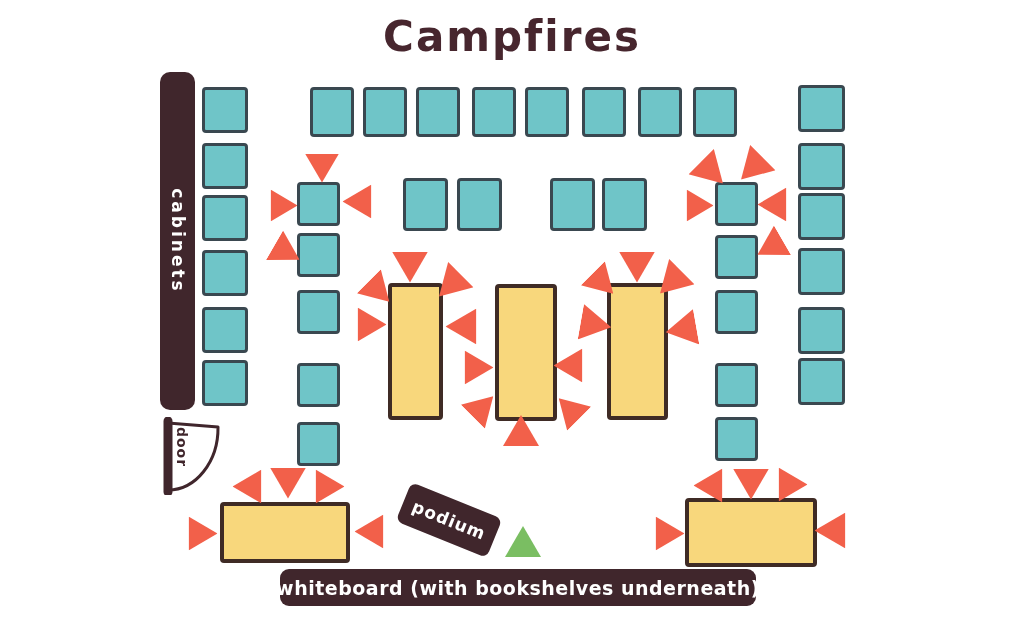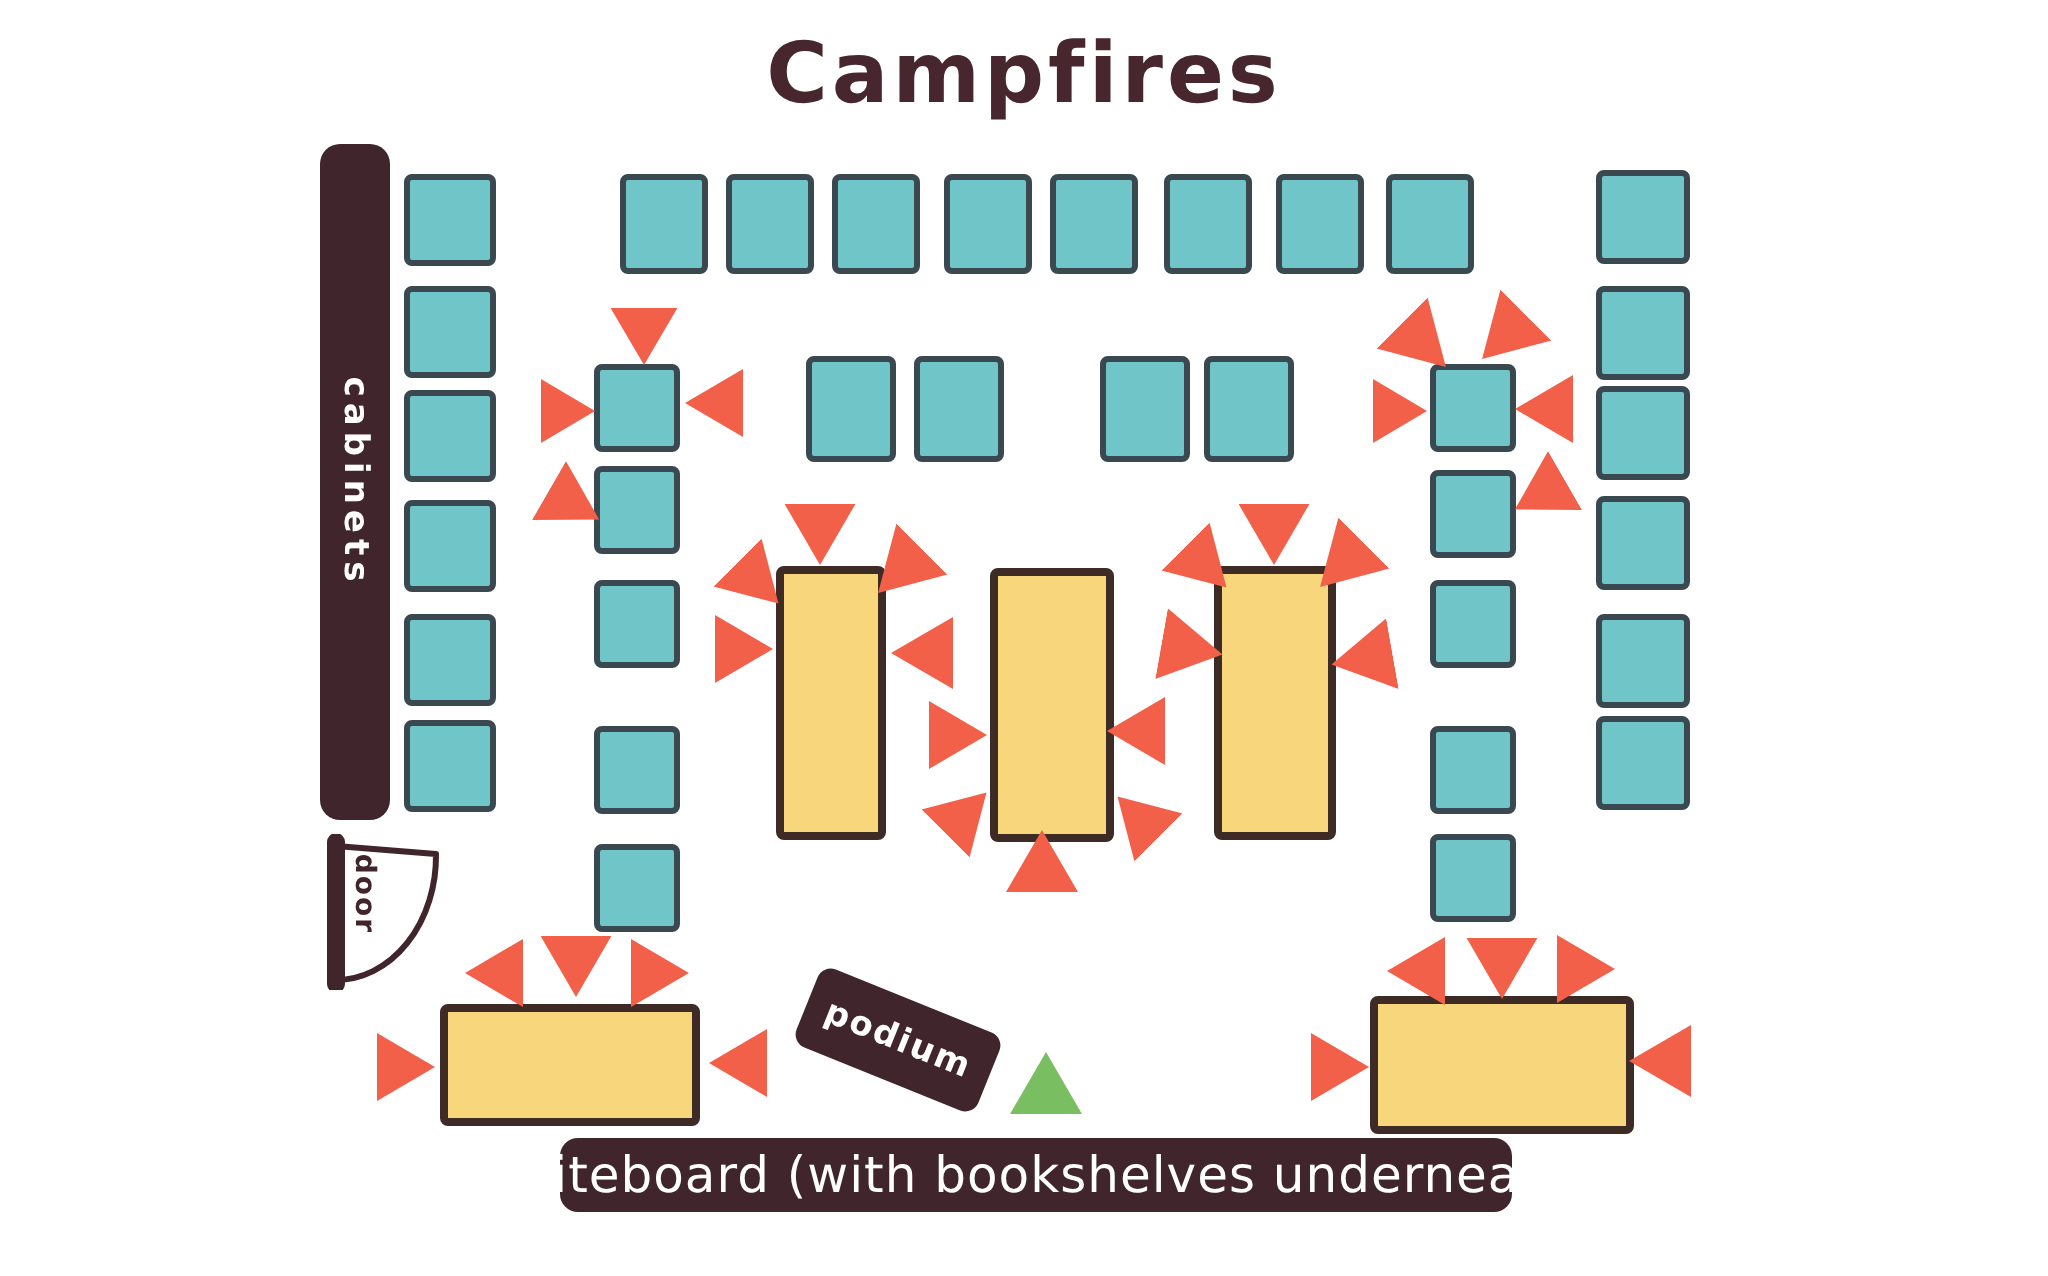--- a/index.html
+++ b/index.html
@@ -22,21 +22,21 @@
         border-radius:4px;box-sizing:border-box;}
   .table{position:absolute;background:var(--table);border:4px solid var(--table_border);
          border-radius:4px;box-sizing:border-box;}
   .chair{position:absolute;clip-path:polygon(0 0,100% 0,50% 100%);background:var(--chair);}
   .teacher{position:absolute;clip-path:polygon(0 0,100% 0,50% 100%);background:var(--teacher);}
   .podium{position:absolute;left:400px;top:499px;width:98px;height:42px;background:var(--furniture);
           border-radius:7px;transform:rotate(22deg);display:flex;align-items:center;justify-content:center;}
   .podium span{color:var(--label_text);font-size:17px;font-weight:bold;letter-spacing:1px;}
   .whiteboard{position:absolute;left:280px;top:569px;width:476px;height:37px;background:var(--furniture);
               border-radius:9px;display:flex;align-items:center;justify-content:center;}
-  .whiteboard span{color:var(--label_text);font-size:25px;font-weight:normal;letter-spacing:0.5px;white-space:nowrap;}
+  .whiteboard span{color:var(--label_text);font-size:19px;font-weight:bold;letter-spacing:0.5px;white-space:nowrap;}
 </style>
 </head>
 <body>
 
 <div class="canvas">
 
   <div class="title">Campfires</div>
 
   <div class="cabinets">
     <span>cabinets</span>

